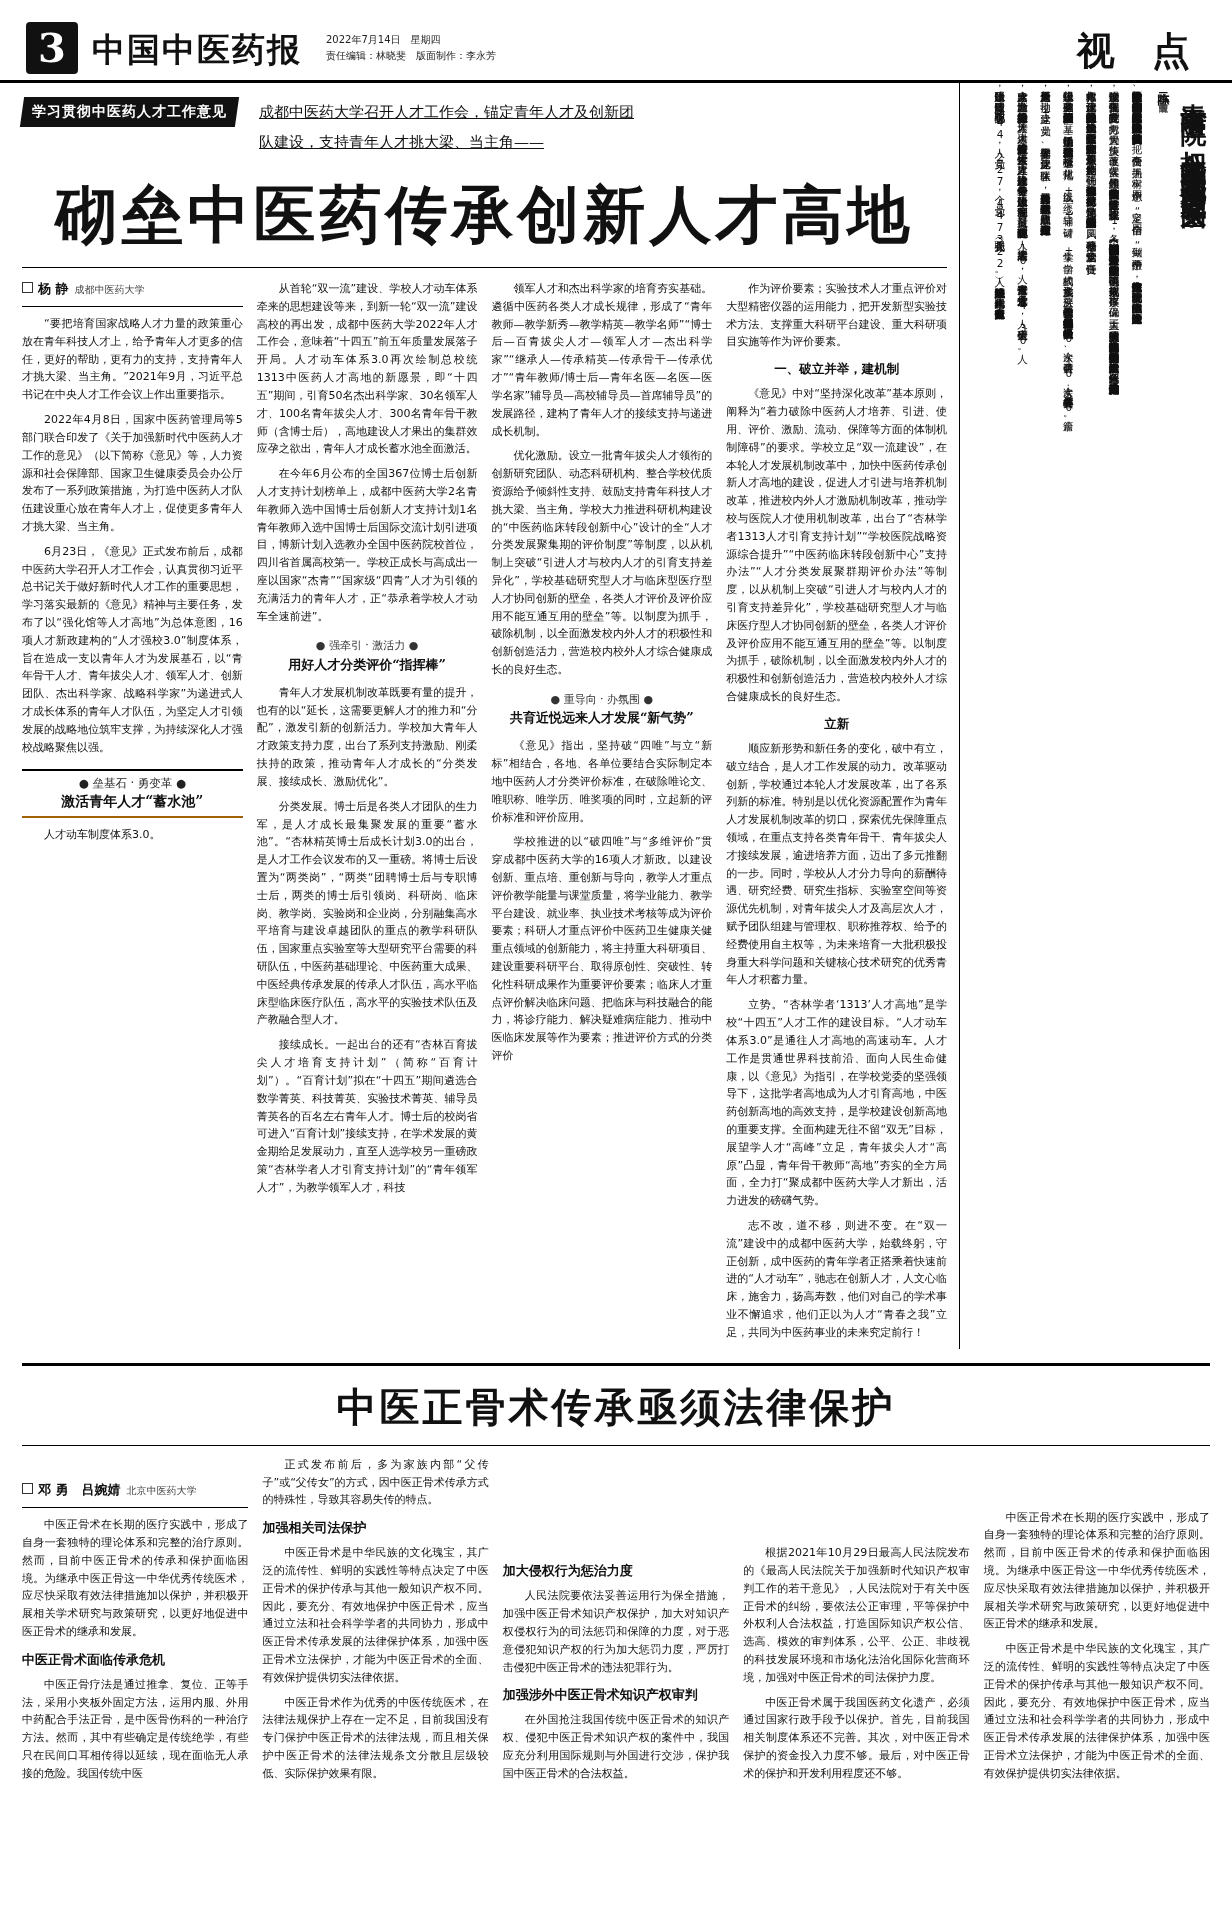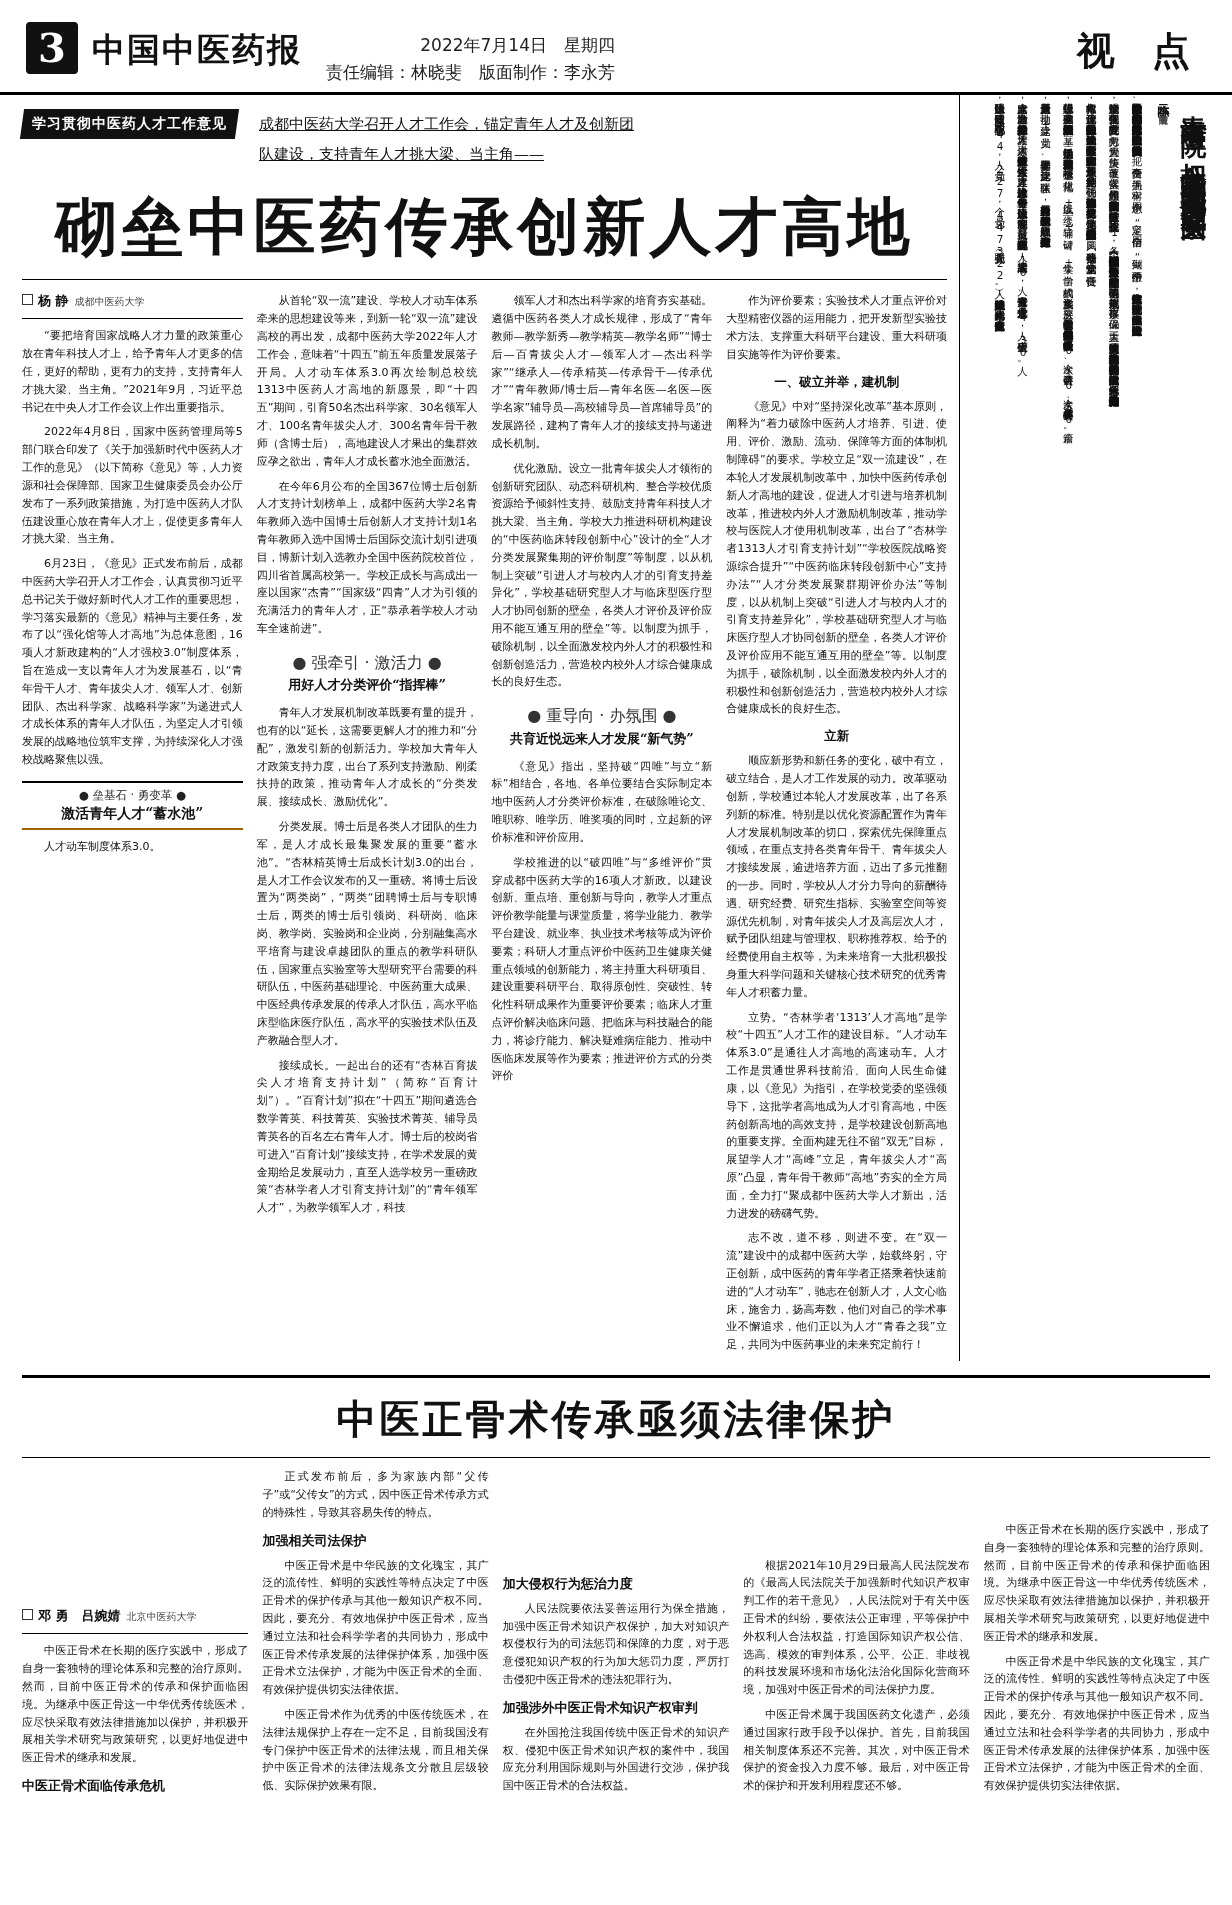--- a/index.html
+++ b/index.html
@@ -20,21 +20,21 @@
     width:52px;height:52px;background:#111;color:#fff;border-radius:4px;
     font-size:40px;font-weight:bold;line-height:52px;text-align:center;
     font-family:"DejaVu Serif","Liberation Serif",serif;
     margin-right:14px; flex:0 0 auto;
   }
   .paper-name{
     font-size:33px;font-weight:bold;letter-spacing:2px;
     font-family:"DejaVu Serif","Liberation Serif",serif;
     margin-right:24px; padding-top:6px; white-space:nowrap;
   }
-  .issue-info{font-size:17px;line-height:1.6;padding-top:10px;color:#222;text-align:right;}
+  .issue-info{font-size:10px;line-height:1.6;padding-top:10px;color:#222;}
   .issue-info div{white-space:nowrap;}
   .section-title{
     position:absolute; right:30px; top:26px;
     font-size:38px;font-weight:bold;letter-spacing:12px;
     font-family:"DejaVu Serif","Liberation Serif",serif;
   }
 
   
   .body-wrap{display:flex; padding:0 22px; box-sizing:border-box;}
   .left-zone{flex:1 1 auto; padding-right:12px; border-right:1px solid #000;}
@@ -68,21 +68,21 @@
   .col{flex:1 1 0; min-width:0;}
   p.t{
     font-size:11px; line-height:1.62; text-align:justify;
     margin:0 0 7px 0; text-indent:2em; color:#111;
   }
   .subhead{
     text-align:center; font-weight:bold; font-size:13px;
     margin:12px 0 8px 0; line-height:1.6;
     font-family:"DejaVu Serif","Liberation Serif",serif;
   }
-  .subhead .orn{display:block;font-size:16px;font-weight:normal;color:#333;}
+  .subhead .orn{display:block;font-size:11px;font-weight:normal;color:#333;}
   .boxhead{
     border-top:2px solid #000;border-bottom:2px solid #a16207;
     padding:5px 0; text-align:center; margin:12px 0 8px 0;
   }
   .boxhead .l1{font-size:11.5px;color:#222;}
   .boxhead .l2{font-size:14px;font-weight:bold;margin-top:2px;
     font-family:"DejaVu Serif","Liberation Serif",serif;}
   .inhead{
     text-align:center;font-weight:bold;font-size:12.5px;margin:10px 0 7px 0;
     font-family:"DejaVu Serif","Liberation Serif",serif;
@@ -230,20 +230,21 @@
     <div class="bottom-rule"></div>
     <div class="cols5">
 
       <div class="col5">
         <div class="byline">
           <span class="box"></span><span class="name">邓 勇　吕婉婧</span><span class="org">北京中医药大学</span>
         </div>
         <div class="byline-rule"></div>
         <p class="t">中医正骨术在长期的医疗实践中，形成了自身一套独特的理论体系和完整的治疗原则。然而，目前中医正骨术的传承和保护面临困境。为继承中医正骨这一中华优秀传统医术，应尽快采取有效法律措施加以保护，并积极开展相关学术研究与政策研究，以更好地促进中医正骨术的继承和发展。</p>
         <div class="b-sub">中医正骨术面临传承危机</div>
+        <p class="t">中医正骨疗法是通过推拿、复位、正等手法，采用小夹板外固定方法，运用内服、外用中药配合手法正骨，是中医骨伤科的一种治疗方法。然而，其中有些确定是传统绝学，有些只在民间口耳相传得以延续，现在面临无人承接的危险。我国传统中医</p>
       </div>
 
       <div class="col5">
         <p class="t">正式发布前后，多为家族内部“父传子”或“父传女”的方式，因中医正骨术传承方式的特殊性，导致其容易失传的特点。</p>
         <div class="b-sub">加强相关司法保护</div>
         <p class="t">中医正骨术是中华民族的文化瑰宝，其广泛的流传性、鲜明的实践性等特点决定了中医正骨术的保护传承与其他一般知识产权不同。因此，要充分、有效地保护中医正骨术，应当通过立法和社会科学学者的共同协力，形成中医正骨术传承发展的法律保护体系，加强中医正骨术立法保护，才能为中医正骨术的全面、有效保护提供切实法律依据。</p>
         <p class="t">中医正骨术作为优秀的中医传统医术，在法律法规保护上存在一定不足，目前我国没有专门保护中医正骨术的法律法规，而且相关保护中医正骨术的法律法规条文分散且层级较低、实际保护效果有限。</p>
       </div>
 
       <div class="col5">

